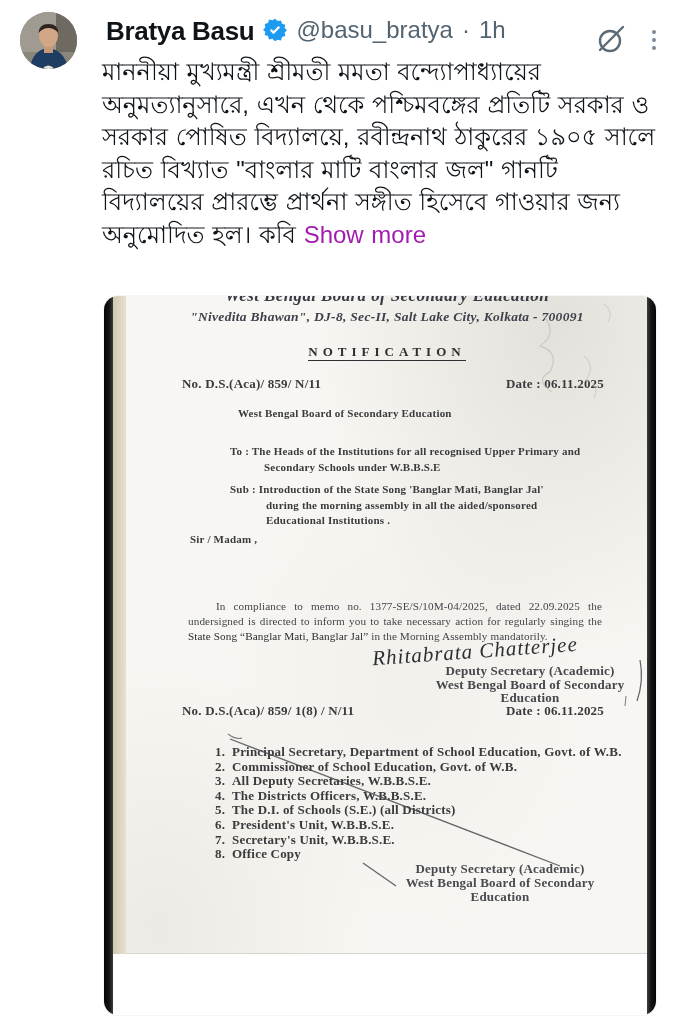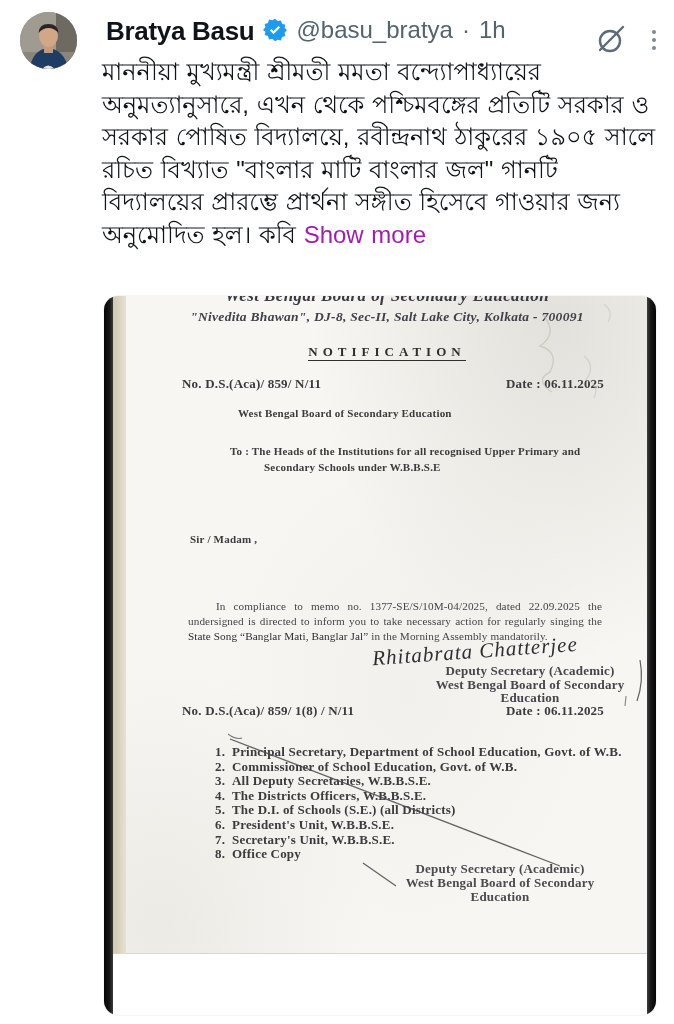--- a/index.html
+++ b/index.html
@@ -171,20 +171,25 @@
 
   <div class="dtxt block" style="left:92px; top:110px;">
     <div class="indent2">West Bengal Board of Secondary Education</div>
   </div>
 
   <div class="dtxt block" style="left:86px; top:148px;margin-left:40px;">
     <div><span>To :</span> <span>The Heads of the Institutions for all recognised Upper Primary and</span></div>
     <div class="indent3">Secondary Schools under W.B.B.S.E</div>
   </div>
 
+  <div class="dtxt block" style="left:126px; top:186px;">
+    <div><span>Sub :</span> <span>Introduction of the State Song 'Banglar Mati, Banglar Jal'</span></div>
+    <div class="indent4">during the morning assembly in all the aided/sponsored</div>
+    <div class="indent4">Educational Institutions .</div>
+  </div>
 
   <div class="dtxt" style="left:86px; top:237px;">Sir / Madam ,</div>
 
   <div class="para"><span>In compliance to memo no. 1377-SE/S/10M-04/2025, dated 22.09.2025 the undersigned is directed to inform you to take necessary action for regularly singing the </span><span style="color:#2c2c30;">State Song “Banglar Mati, Banglar Jal”</span><span> in the Morning Assembly mandatorily.</span></div>
 
 
   <div class="sig-script">Rhitabrata Chatterjee</div>
   <div class="sig-block">
     <div class="dtxt2" style="font-weight:600; color:#46464c;">Deputy Secretary (Academic)</div>
     <div class="dtxt2" style="font-weight:600; color:#46464c;">West Bengal Board of Secondary Education</div>

